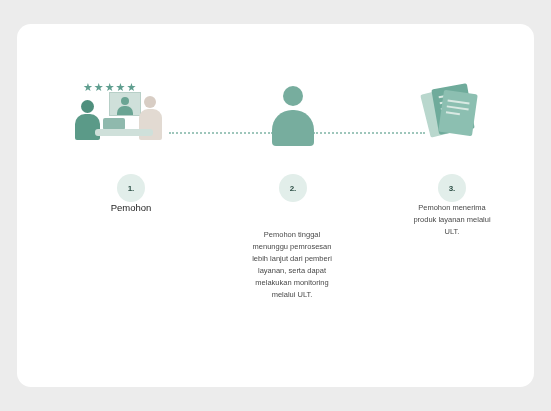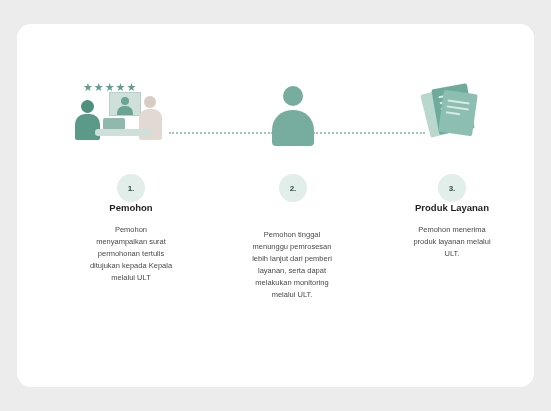--- a/index.html
+++ b/index.html
@@ -222,21 +222,21 @@
 
   
   .col {
     position: absolute;
     top: 178px;
     width: 150px;
     text-align: center;
   }
   .col .title {
     font-size: 9.5px;
-    font-weight: bold;
+    font-weight: normal;
     color: #1f1f1f;
     line-height: 12px;
     margin: 0 0 10px 0;
   }
   .col .desc {
     font-size: 7.5px;
     color: #4a4a4a;
     line-height: 12px;
     margin: 0 auto;
     width: 84px;
@@ -292,26 +292,24 @@
         <div class="line" style="left:5px;top:21px;width:14px;"></div>
       </div>
     </div>
 
     <div class="circle" style="left:100px;top:150px;">1.</div>
     <div class="circle" style="left:262px;top:150px;">2.</div>
     <div class="circle" style="left:421px;top:150px;">3.</div>
 
     <div class="col c1">
       <p class="title">Pemohon</p>
-      <p class="desc">Pemohon menyampaikan surat permohonan tertulis ditujukan kepada Kepala melalui ULT</p>
     </div>
 
     <div class="col c2">
       <p class="desc">Pemohon tinggal menunggu pemrosesan lebih lanjut dari pemberi layanan, serta dapat melakukan monitoring melalui ULT.</p>
     </div>
 
     <div class="col c3">
-      <p class="title">Produk Layanan</p>
       <p class="desc">Pemohon menerima produk layanan melalui ULT.</p>
     </div>
 
   </div>
 </div>
 
 </body></html>

